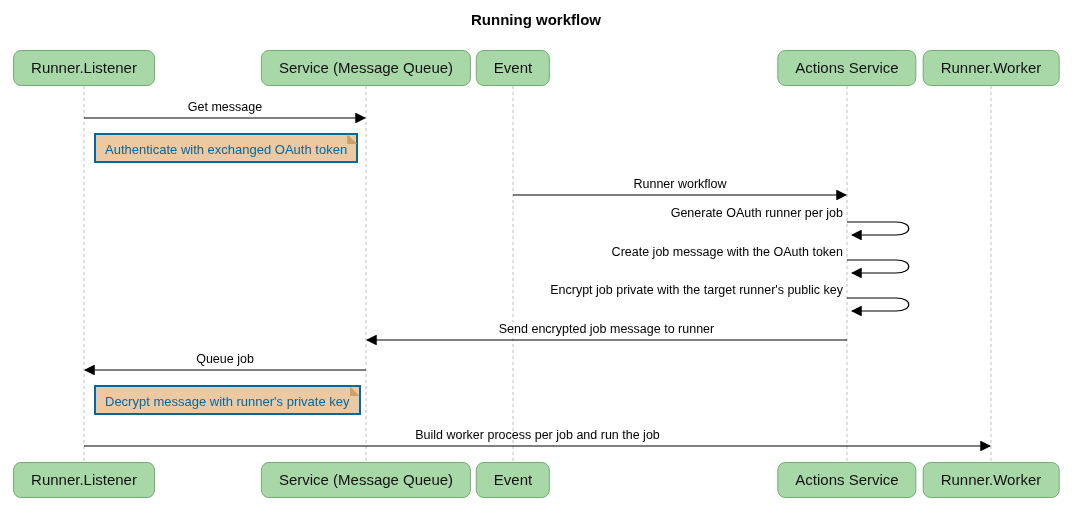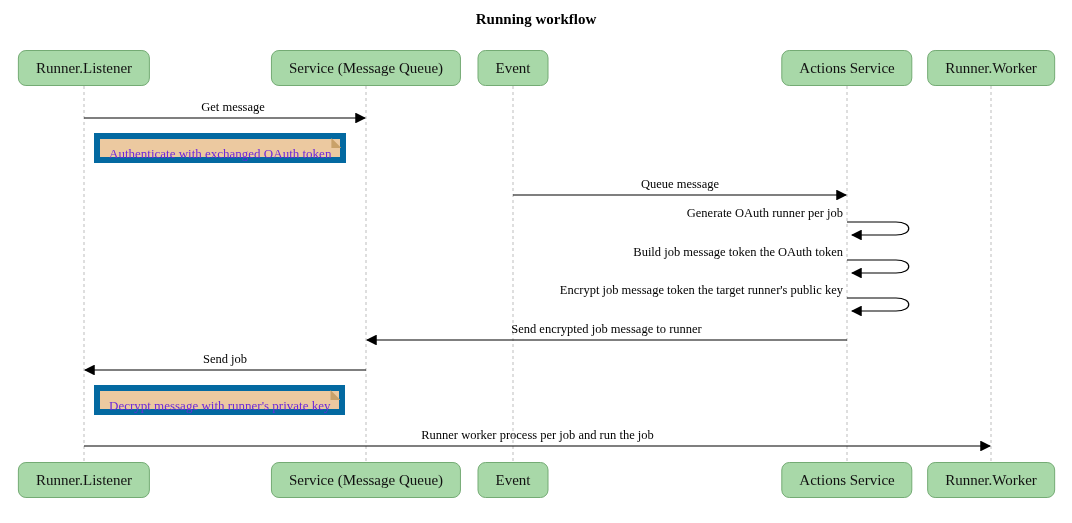--- a/index.html
+++ b/index.html
@@ -1,38 +1,38 @@
 <!DOCTYPE html>
 <html><head>
 <meta charset="utf-8">
 <style>
   html,body{margin:0;padding:0;background:#ffffff;}
   .diagram{
     position:relative;width:1072px;height:523px;background:#ffffff;
-    font-family:Liberation Serif, serif;color:#000;overflow:hidden;
+    font-family:Liberation Sans, sans-serif;color:#000;overflow:hidden;
   }
   .title{
     position:absolute;top:11px;left:0;width:100%;text-align:center;
     font-size:15px;font-weight:bold;color:#000;
   }
   svg.canvas{position:absolute;top:0;left:0;}
   .actor{
     position:absolute;height:36px;line-height:34px;padding:0 17px;
     background:#a8d8a8;border:1px solid #74ab74;border-radius:8px;
     font-size:15px;color:#111;transform:translateX(-50%);
     white-space:nowrap;box-sizing:border-box;text-align:center;
   }
   .msg{
     position:absolute;font-size:12.5px;line-height:15px;color:#000;
     text-align:center;white-space:nowrap;
   }
   .msg.right-align{text-align:right;}
   .note{
     position:absolute;height:30px;line-height:29px;padding:0 9px;
-    background:#ecc9a0;border:6px solid #0369a1;font-size:13px;color:#6d28d9;
+    background:#ecc9a0;border:2px solid #0369a1;font-size:13px;color:#0369a1;
     white-space:nowrap;box-sizing:border-box;
   }
   .fold{
     position:absolute;top:-1px;right:-1px;width:10px;height:10px;
     background:#c9a169;clip-path:polygon(0 0,100% 100%,0 100%);
   }
 </style>
 </head>
 <body>
 
@@ -70,28 +70,28 @@
   <div class="actor" style="left:513px;top:50px;">Event</div>
   <div class="actor" style="left:847px;top:50px;">Actions Service</div>
   <div class="actor" style="left:991px;top:50px;">Runner.Worker</div>
 
   <div class="actor" style="left:84px;top:462px;">Runner.Listener</div>
   <div class="actor" style="left:366px;top:462px;">Service (Message Queue)</div>
   <div class="actor" style="left:513px;top:462px;">Event</div>
   <div class="actor" style="left:847px;top:462px;">Actions Service</div>
   <div class="actor" style="left:991px;top:462px;">Runner.Worker</div>
 
-  <div class="msg" style="left:92px;width:282px;top:100px;">Get message</div>
-  <div class="msg" style="left:513px;width:334px;top:177px;">Queue message</div>
+  <div class="msg" style="left:84px;width:282px;top:100px;">Get message</div>
+  <div class="msg" style="left:513px;width:334px;top:177px;">Runner workflow</div>
   <div class="msg right-align" style="right:229px;top:206px;">Generate OAuth runner per job</div>
-  <div class="msg right-align" style="right:229px;top:245px;">Build job message token the OAuth token</div>
-  <div class="msg right-align" style="right:229px;top:283px;">Encrypt job message token the target runner's public key</div>
+  <div class="msg right-align" style="right:229px;top:245px;">Create job message with the OAuth token</div>
+  <div class="msg right-align" style="right:229px;top:283px;">Encrypt job private with the target runner's public key</div>
   <div class="msg" style="left:366px;width:481px;top:322px;text-align:center;">Send encrypted job message to runner</div>
-  <div class="msg" style="left:84px;width:282px;top:352px;">Send job</div>
-  <div class="msg" style="left:84px;width:907px;top:428px;">Runner worker process per job and run the job</div>
+  <div class="msg" style="left:84px;width:282px;top:352px;">Queue job</div>
+  <div class="msg" style="left:84px;width:907px;top:428px;">Build worker process per job and run the job</div>
 
   <div class="note" style="left:94px;top:133px;">
     <span>Authenticate with exchanged OAuth token</span>
     <span class="fold"></span>
   </div>
   <div class="note" style="left:94px;top:385px;">
     <span>Decrypt message with runner's private key</span>
     <span class="fold"></span>
   </div>
 

